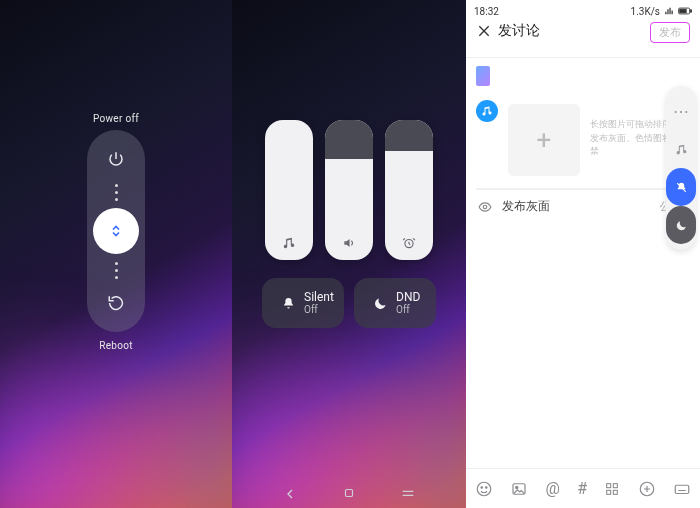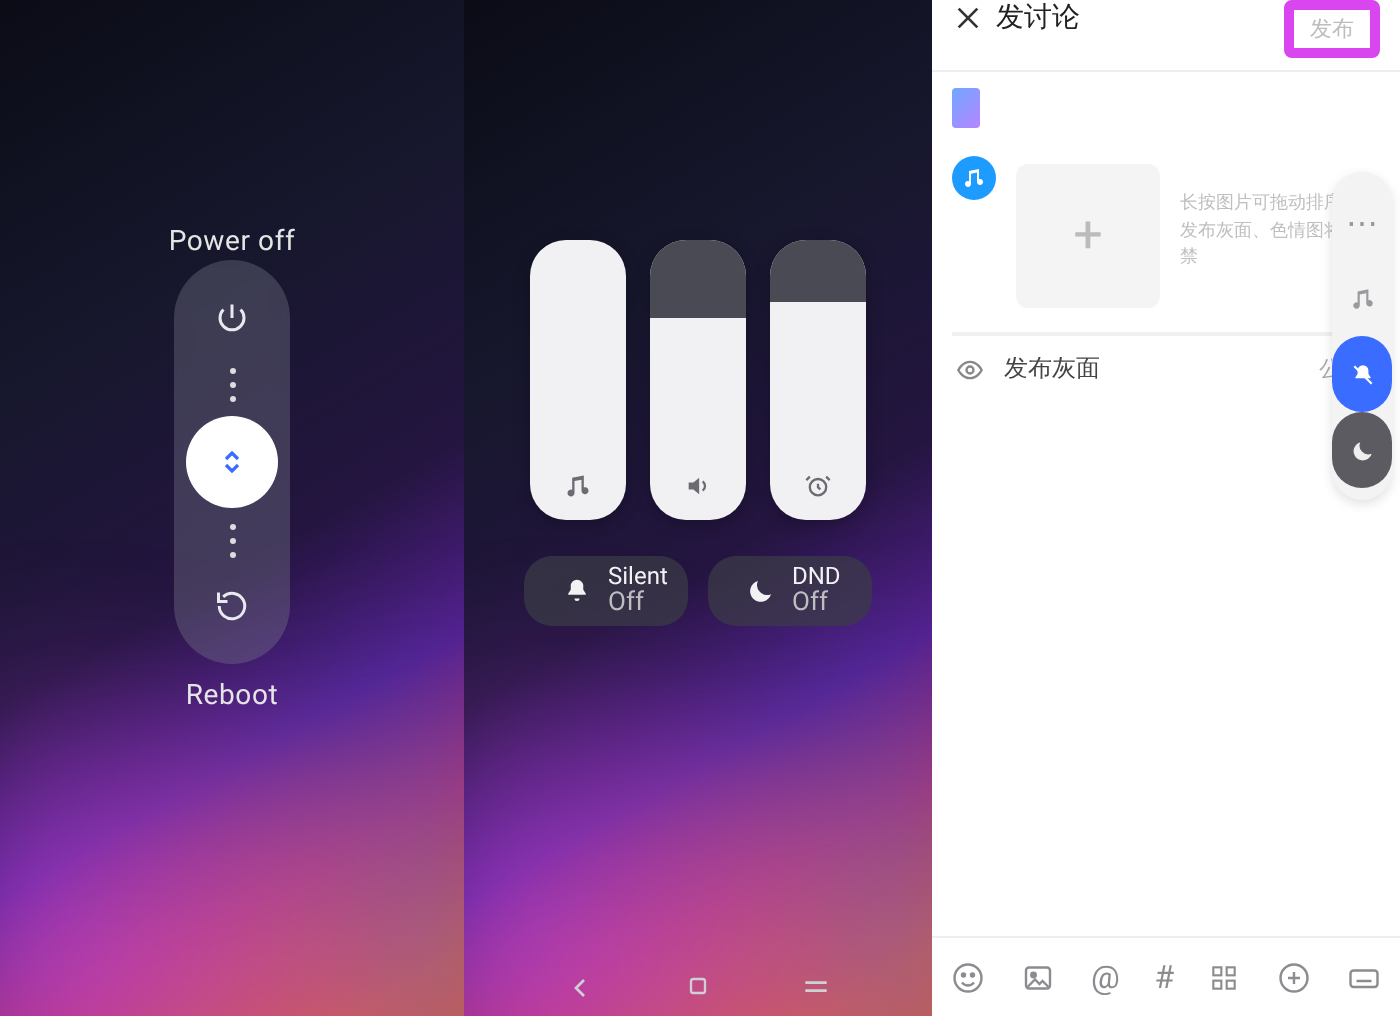--- a/index.html
+++ b/index.html
@@ -3,46 +3,46 @@
 <meta charset="utf-8">
 <style>
   *{box-sizing:border-box;margin:0;padding:0;font-family:-apple-system,BlinkMacSystemFont,"Segoe UI",Roboto,sans-serif}
   body{width:700px;height:508px;display:flex;overflow:hidden;background:#000}
   .panel{height:508px;position:relative;overflow:hidden}
   .p1{width:232px;background:linear-gradient(150deg,#0b0c16 0%,#16172c 30%,#241540 55%,#531f8c 70%,#a82f6a 82%,#d45d33 95%);}
   .p2{width:234px;background:linear-gradient(150deg,#0b0c16 0%,#16172c 30%,#241540 55%,#531f8c 70%,#a82f6a 82%,#d45d33 95%);}
   .blur-bottom{position:absolute;left:-20px;right:-20px;bottom:-30px;height:260px;background:radial-gradient(circle at 20% 80%,rgba(195,70,230,.6),transparent 60%),radial-gradient(circle at 60% 90%,rgba(240,90,60,.55),transparent 55%),radial-gradient(circle at 90% 75%,rgba(70,100,240,.55),transparent 55%);filter:blur(26px)}
   .p3{width:234px;background:#fff;color:#333;display:flex;flex-direction:column}
   
-  .power-label{position:absolute;left:50%;transform:translateX(-50%);color:#e5e5e5;font-size:14px;letter-spacing:.3px;text-align:right;white-space:nowrap}
+  .power-label{position:absolute;left:50%;transform:translateX(-50%);color:#e5e5e5;font-size:10px;letter-spacing:.3px;text-align:right;white-space:nowrap}
   .power-off-label{top:113px}
   .reboot-label{top:340px}
   .pill{position:absolute;top:130px;left:50%;transform:translateX(-50%);width:58px;height:202px;border-radius:30px;background:rgba(120,120,140,.38);backdrop-filter:blur(4px);display:flex;flex-direction:column;align-items:center;justify-content:space-between;padding:12px 0}
   .pill .btn-icon{width:34px;height:34px;border-radius:50%;display:flex;align-items:center;justify-content:center;color:#e8e8ef}
   .pill .dots{display:flex;flex-direction:column;gap:4px;align-items:center}
   .pill .dots span{width:3px;height:3px;border-radius:50%;background:#ddd}
   .pill .knob{width:46px;height:46px;border-radius:50%;background:#fff;display:flex;align-items:center;justify-content:center;color:#3a6cff}
   
   .bars{position:absolute;top:120px;left:50%;transform:translateX(-50%);display:flex;gap:12px}
   .bar{width:48px;height:140px;border-radius:18px;background:#f1f1f4;position:relative;display:flex;align-items:flex-end;justify-content:center;overflow:hidden;box-shadow:0 2px 8px rgba(0,0,0,.25)}
   .bar .fill-top{position:absolute;top:0;left:0;right:0;background:#4a4a55}
   .bar .icn{position:absolute;bottom:10px;color:#6b6b72}
   .mode-row{position:absolute;top:278px;left:50%;transform:translateX(-50%);display:flex;gap:10px}
-  .mode{width:82px;height:35px;border-radius:14px;background:rgba(60,60,70,.72);display:flex;align-items:center;gap:8px;padding:0 19px;color:#f2f2f4}
+  .mode{width:82px;height:50px;border-radius:14px;background:rgba(60,60,70,.72);display:flex;align-items:center;gap:8px;padding:0 19px;color:#f2f2f4}
   .mode .micon{width:18px;display:flex;align-items:center;justify-content:center}
   .mode .mlabels{display:flex;flex-direction:column;line-height:1.1}
   .mode .mtitle{font-size:12px}
-  .mode .msub{font-size:13px;color:#bdbdc2}
+  .mode .msub{font-size:10px;color:#bdbdc2}
   .navbar{position:absolute;bottom:6px;left:0;right:0;display:flex;justify-content:center;gap:44px;color:#cfcfd6}
   
   .status{height:22px;display:flex;align-items:center;justify-content:space-between;padding:0 8px;font-size:10px;color:#333}
   .status .right{display:flex;align-items:center;gap:4px}
   .hdr{height:36px;display:flex;align-items:flex-start;justify-content:space-between;padding:0 10px;border-bottom:1px solid #eee}
   .hdr .ttl{font-size:14px;color:#222;margin-left:6px}
-  .hdr .pub{font-size:11px;color:#bdbdbd;border:5px solid #d946ef;border-radius:4px;padding:2px 8px}
+  .hdr .pub{font-size:11px;color:#bdbdbd;border:1px solid #d946ef;border-radius:4px;padding:2px 8px}
   .row{display:flex;align-items:center;padding:8px 10px;font-size:12px;color:#444}
   .row .ricon{width:18px;display:flex;justify-content:center;color:#888;margin-right:8px}
   .row .spacer{flex:1}
   .row .rval{font-size:11px;color:#aaa}
   .device{gap:8px}
   .device .dimg{width:14px;height:20px;border-radius:2px;background:linear-gradient(135deg,#6fa8ff,#b785ff)}
   .placeholder{padding:8px 10px;font-size:11px;color:#c2c2c2}
   .media-row{display:flex;align-items:flex-start;gap:10px;padding:4px 10px 12px}
   .mbadge{width:22px;height:22px;border-radius:50%;background:#1e9bff;display:flex;align-items:center;justify-content:center;color:#fff;margin-top:2px}
   .addbox{width:72px;height:72px;border-radius:6px;background:#f4f4f5;display:flex;align-items:center;justify-content:center;color:#bbb;font-size:26px;margin-top:6px}
@@ -161,20 +161,38 @@
       </span>
     <span>
         <svg width="16" height="16" viewBox="0 0 24 24" fill="none" stroke="currentColor" stroke-width="2">
           <path d="M4 8h16M4 14h16"></path>
         </svg>
       </span>
   </div>
 </div>
 
 <div class="panel p3">
+  <div class="status">
+    <span>18:32</span>
+    <span class="right">
+      <span>1.3K/s</span>
+      <span>
+          <svg width="10" height="10" viewBox="0 0 24 24" fill="currentColor">
+            <path d="M3 20h3v-6H3v6zm5 0h3V8H8v12zm5 0h3V4h-3v16zm5 0h3V11h-3v9z"></path>
+          </svg>
+        </span>
+      <span>
+          <svg width="14" height="8" viewBox="0 0 24 12" fill="none" stroke="currentColor" stroke-width="1.5">
+            <rect x="1" y="1" width="19" height="10" rx="2"></rect>
+            <rect x="21" y="4" width="2" height="4" fill="currentColor"></rect>
+            <rect x="3" y="3" width="11" height="6" fill="currentColor"></rect>
+          </svg>
+        </span>
+    </span>
+  </div>
   <div class="hdr">
     <div style="display:flex;align-items:center">
       <span>
           <svg width="16" height="16" viewBox="0 0 24 24" fill="none" stroke="#333" stroke-width="2">
             <path d="M5 5l14 14M19 5L5 19"></path>
           </svg>
         </span>
       <span class="ttl">发讨论</span>
     </div>
     <span class="pub">发布</span>

